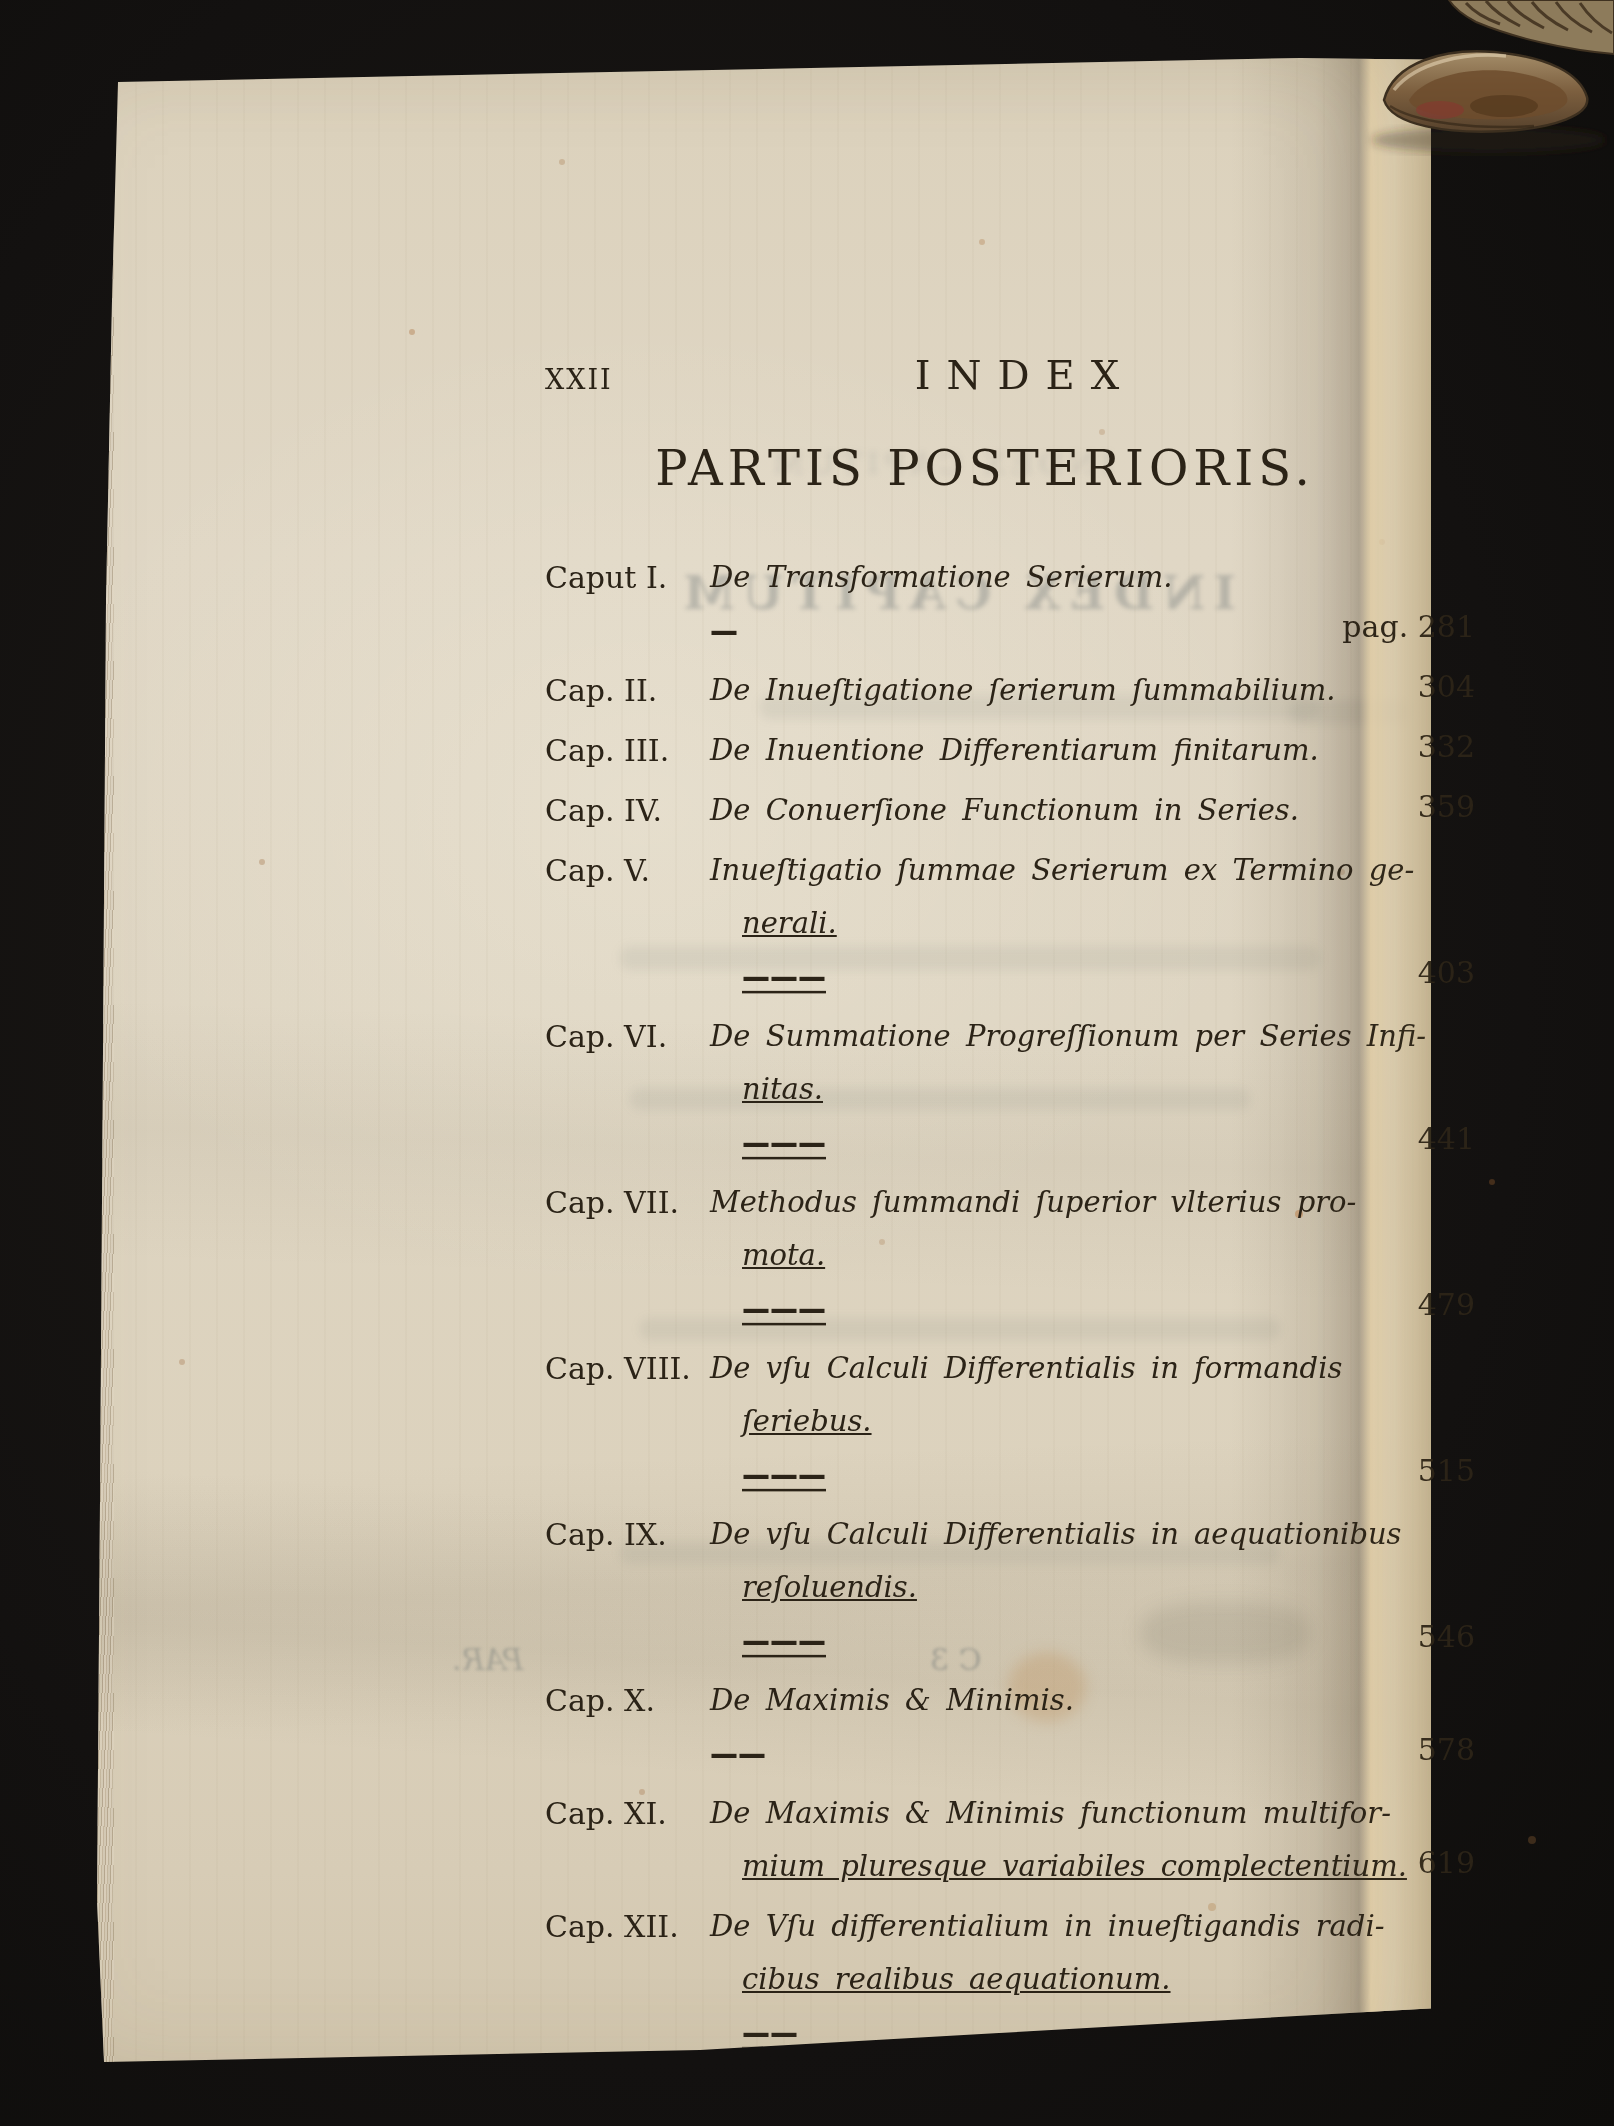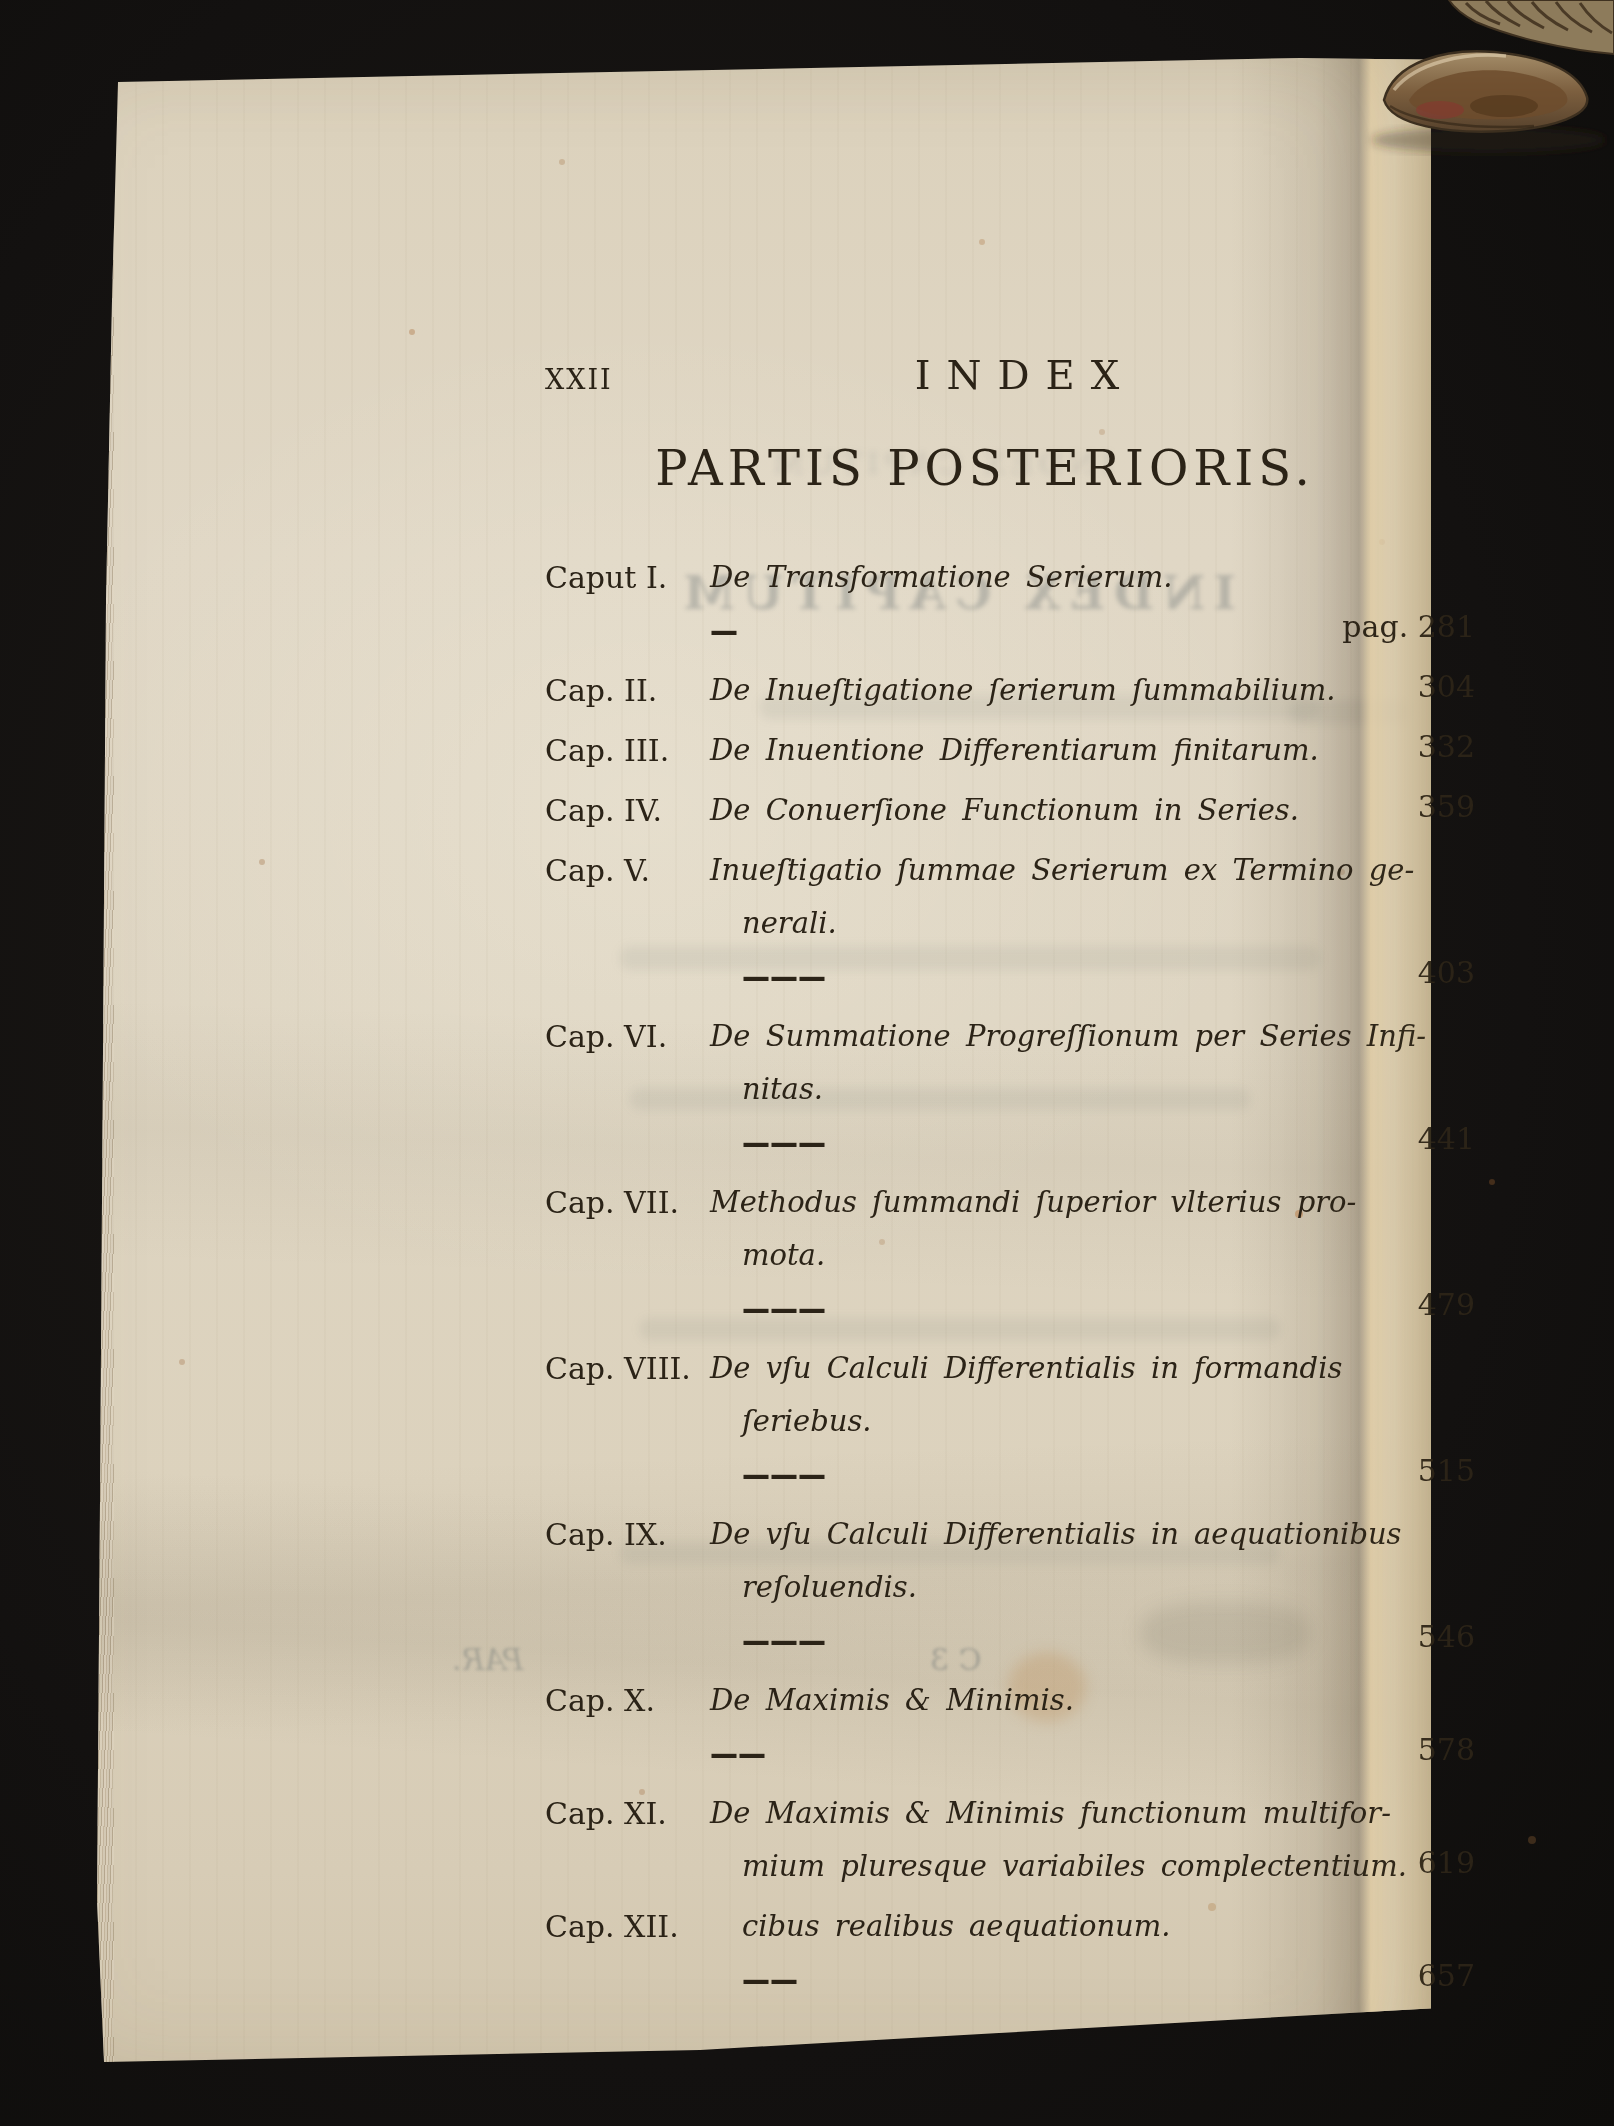--- a/index.html
+++ b/index.html
@@ -54,21 +54,21 @@
   .content{position:absolute;left:545px;top:352px;width:930px;z-index:5;color:#2b2317;}
   .header-row{display:flex;align-items:baseline;line-height:46px;margin-bottom:34px;}
   .folio{width:200px;font-size:27px;letter-spacing:2px;}
   .index-title{flex:1;text-align:center;margin-right:170px;font-size:40px;letter-spacing:16px;}
   .section-title{text-align:center;margin-right:50px;font-size:48px;letter-spacing:5px;line-height:62px;margin-bottom:10px;}
   .entries{margin-top:52px;}
   .entry{position:relative;display:flex;margin-bottom:7px;}
   .entry .label{width:165px;flex:none;font-size:30px;line-height:53px;align-self:flex-start;}
   .entry .lines{flex:1;}
   .entry .line{display:flex;align-items:baseline;font-style:italic;font-size:29px;line-height:53px;word-spacing:6px;flex-direction:column;}
-  .entry .line.indent{padding-left:32px;}
+  .entry .line.indent{padding-left:32px;text-decoration:underline;}
   .entry .line.with-dashes{padding-right:150px;}
   .dashes{flex:1;display:flex;justify-content:space-evenly;align-items:center;}
   .dashes span{font-style:normal;font-weight:bold;font-size:28px;transform:scaleY(1.25);}
   .entry .pagenum{position:absolute;right:0;bottom:4px;width:140px;text-align:right;font-size:30px;line-height:53px;}
   .catchword-row{margin-top:26px;text-align:right;padding-right:12px;font-size:31px;}
   
   .clasp{position:absolute;left:1354px;top:0;width:260px;height:175px;z-index:8;pointer-events:none;}
 </style>
 </head>
 <body>
@@ -257,20 +257,23 @@
               <div class="line indent">
                 <span>mium pluresque variabiles complectentium.</span>
               </div>
             </div>
     <div class="pagenum">619</div>
   </div>
 
   <div class="entry">
     <div class="label">Cap. XII.</div>
     <div class="lines">
+              <div class="line">
+                <span>De Vſu differentialium in inueſtigandis radi-</span>
+              </div>
               <div class="line indent with-dashes">
                 <span>cibus realibus aequationum.</span>
                 <span class="dashes">
                   <span>—</span>
                   <span>—</span>
                 </span>
               </div>
             </div>
     <div class="pagenum">657</div>
   </div>

